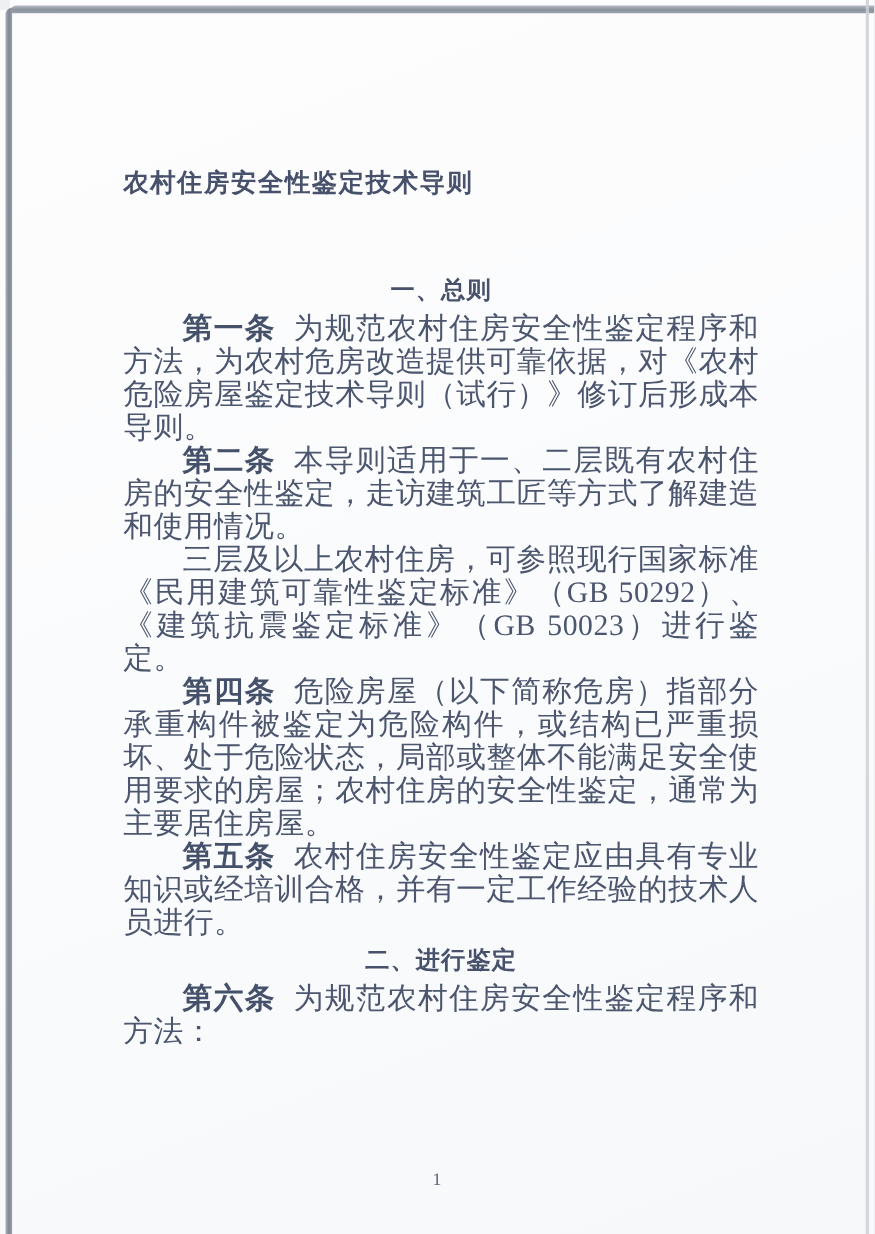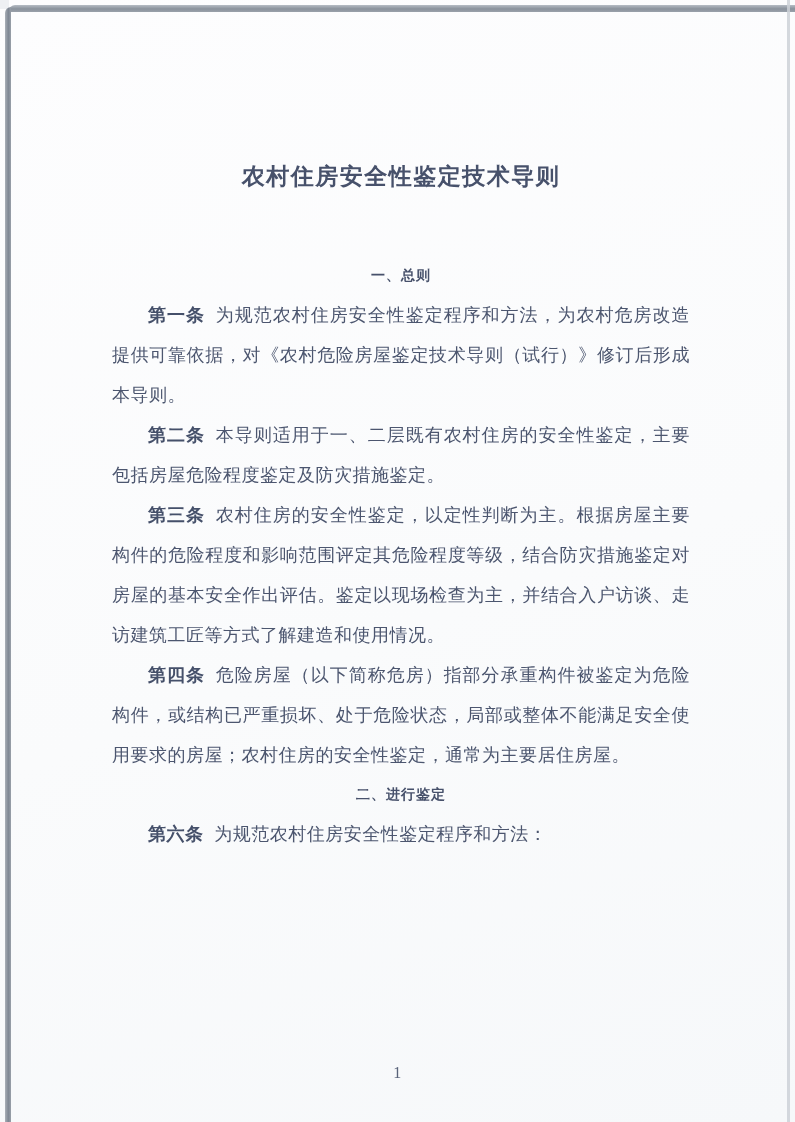--- a/index.html
+++ b/index.html
@@ -41,43 +41,43 @@
     background: #eef0f3;
   }
   .content {
     position: absolute;
     left: 112px;
     top: 148px;
     width: 578px;
     color: #4c566f;
   }
   .doc-title {
-    margin: 12px 0 60px 0;
-    text-align: center;
-    font-family: Liberation Mono, monospace;
+    margin: 0 0 60px 0;
+    text-align: left;
+    font-family: Liberation Sans, sans-serif;
     font-weight: bold;
     font-size: 23px;
     line-height: 36px;
     letter-spacing: 1.5px;
     color: #47516b;
   }
   .section-heading {
     margin: 0;
     text-align: center;
     font-family: "Liberation Sans", sans-serif;
     font-weight: bold;
-    font-size: 14px;
+    font-size: 22px;
     line-height: 39px;
     letter-spacing: 1px;
     color: #47516b;
   }
   .article {
     margin: 0;
-    font-size: 18px;
-    line-height: 40px;
+    font-size: 27px;
+    line-height: 30px;
     letter-spacing: 0.5px;
     text-indent: 2em;
     text-align: justify;
     text-justify: inter-ideograph;
     color: #4c566f;
   }
   .article-lead {
     font-family: "Liberation Sans", sans-serif;
     font-weight: bold;
     color: #45506a;
@@ -109,32 +109,35 @@
 
     <h1 class="doc-title">农村住房安全性鉴定技术导则</h1>
 
     <h2 class="section-heading">一、总则</h2>
 
     <p class="article">
       <span class="article-lead">第一条</span><span>为规范农村住房安全性鉴定程序和方法，为农村危房改造提供可靠依据，对《农村危险房屋鉴定技术导则（试行）》修订后形成本导则。</span>
     </p>
 
     <p class="article">
-      <span class="article-lead">第二条</span><span>本导则适用于一、二层既有农村住房的安全性鉴定，主要包括房屋危险程度鉴定及防灾措施鉴定。</span>
+      <span class="article-lead">第二条</span><span>本导则适用于一、二层既有农村住房的安全性鉴定，走访建筑工匠等方式了解建造和使用情况。</span>
     </p>
 
+    <p class="article">
+      <span>三层及以上农村住房，可参照现行国家标准《民用建筑可靠性鉴定标准》（GB 50292）、《建筑抗震鉴定标准》（GB 50023）进行鉴定。</span>
+    </p>
 
-    <p class="article">
-      <span class="article-lead">第三条</span><span>农村住房的安全性鉴定，以定性判断为主。根据房屋主要构件的危险程度和影响范围评定其危险程度等级，结合防灾措施鉴定对房屋的基本安全作出评估。鉴定以现场检查为主，并结合入户访谈、走访建筑工匠等方式了解建造和使用情况。</span>
-    </p>
 
     <p class="article">
       <span class="article-lead">第四条</span><span>危险房屋（以下简称危房）指部分承重构件被鉴定为危险构件，或结构已严重损坏、处于危险状态，局部或整体不能满足安全使用要求的房屋；农村住房的安全性鉴定，通常为主要居住房屋。</span>
     </p>
 
+    <p class="article">
+      <span class="article-lead">第五条</span><span>农村住房安全性鉴定应由具有专业知识或经培训合格，并有一定工作经验的技术人员进行。</span>
+    </p>
 
     <h2 class="section-heading">二、进行鉴定</h2>
 
     <p class="article">
       <span class="article-lead">第六条</span><span>为规范农村住房安全性鉴定程序和方法：</span>
     </p>
 
   </div>
 
   <div class="page-number">1</div>

